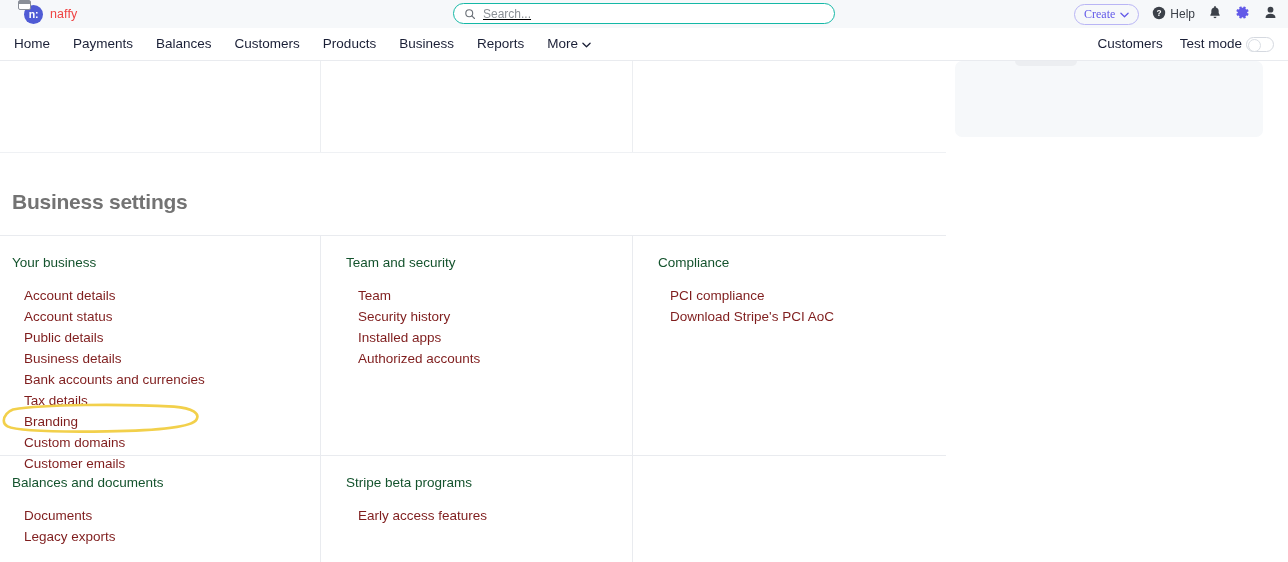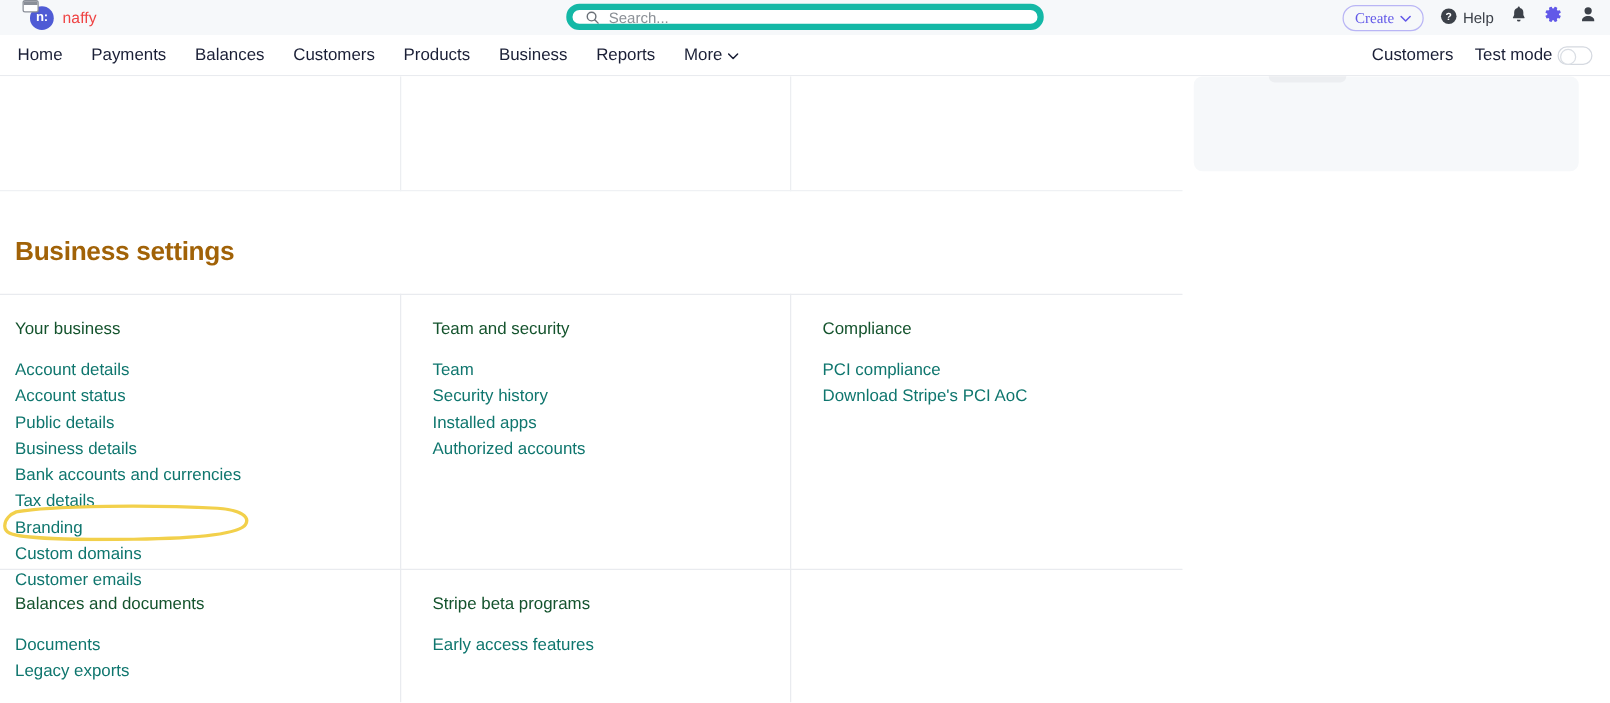--- a/index.html
+++ b/index.html
@@ -79,21 +79,22 @@
 
   .search-box {
     width: 382px;
     height: 21px;
     background: #ffffff;
     border-radius: 11px;
     display: flex;
     align-items: center;
     padding: 0 10px;
     gap: 7px;
-    border: 5px solid #14b8a6;
+    border: 1px solid #14b8a6;
+    text-decoration: underline;
   }
 
   .search-icon svg { display: block; }
 
   .search-input {
     border: none;
     outline: none;
     background: transparent;
     font-family: "Liberation Sans", sans-serif;
     font-size: 12px;
@@ -244,21 +245,21 @@
     background: #eceef1;
     border-radius: 5px;
   }
 
   .section-title {
     position: absolute;
     left: 12px;
     top: 129px;
     font-size: 21px;
     font-weight: 700;
-    color: #a16207;
+    color: #737373;
     letter-spacing: -0.25px;
   }
 
   
   .grid {
     position: absolute;
     left: 0;
     top: 174px;
     width: 946px;
   }
@@ -303,25 +304,26 @@
   }
 
   .link-list {
     display: flex;
     flex-direction: column;
     gap: 3px;
   }
 
   .link {
     font-size: 13.5px;
-    color: #0f766e;
+    color: #7f1d1d;
     cursor: pointer;
     line-height: 18px;
     text-decoration: none;
     width: fit-content;
+    margin-left: 12px;
   }
 
   
   .highlight-ellipse {
     position: absolute;
     left: 2px;
     top: 342px;
     width: 199px;
     height: 30px;
     pointer-events: none;

